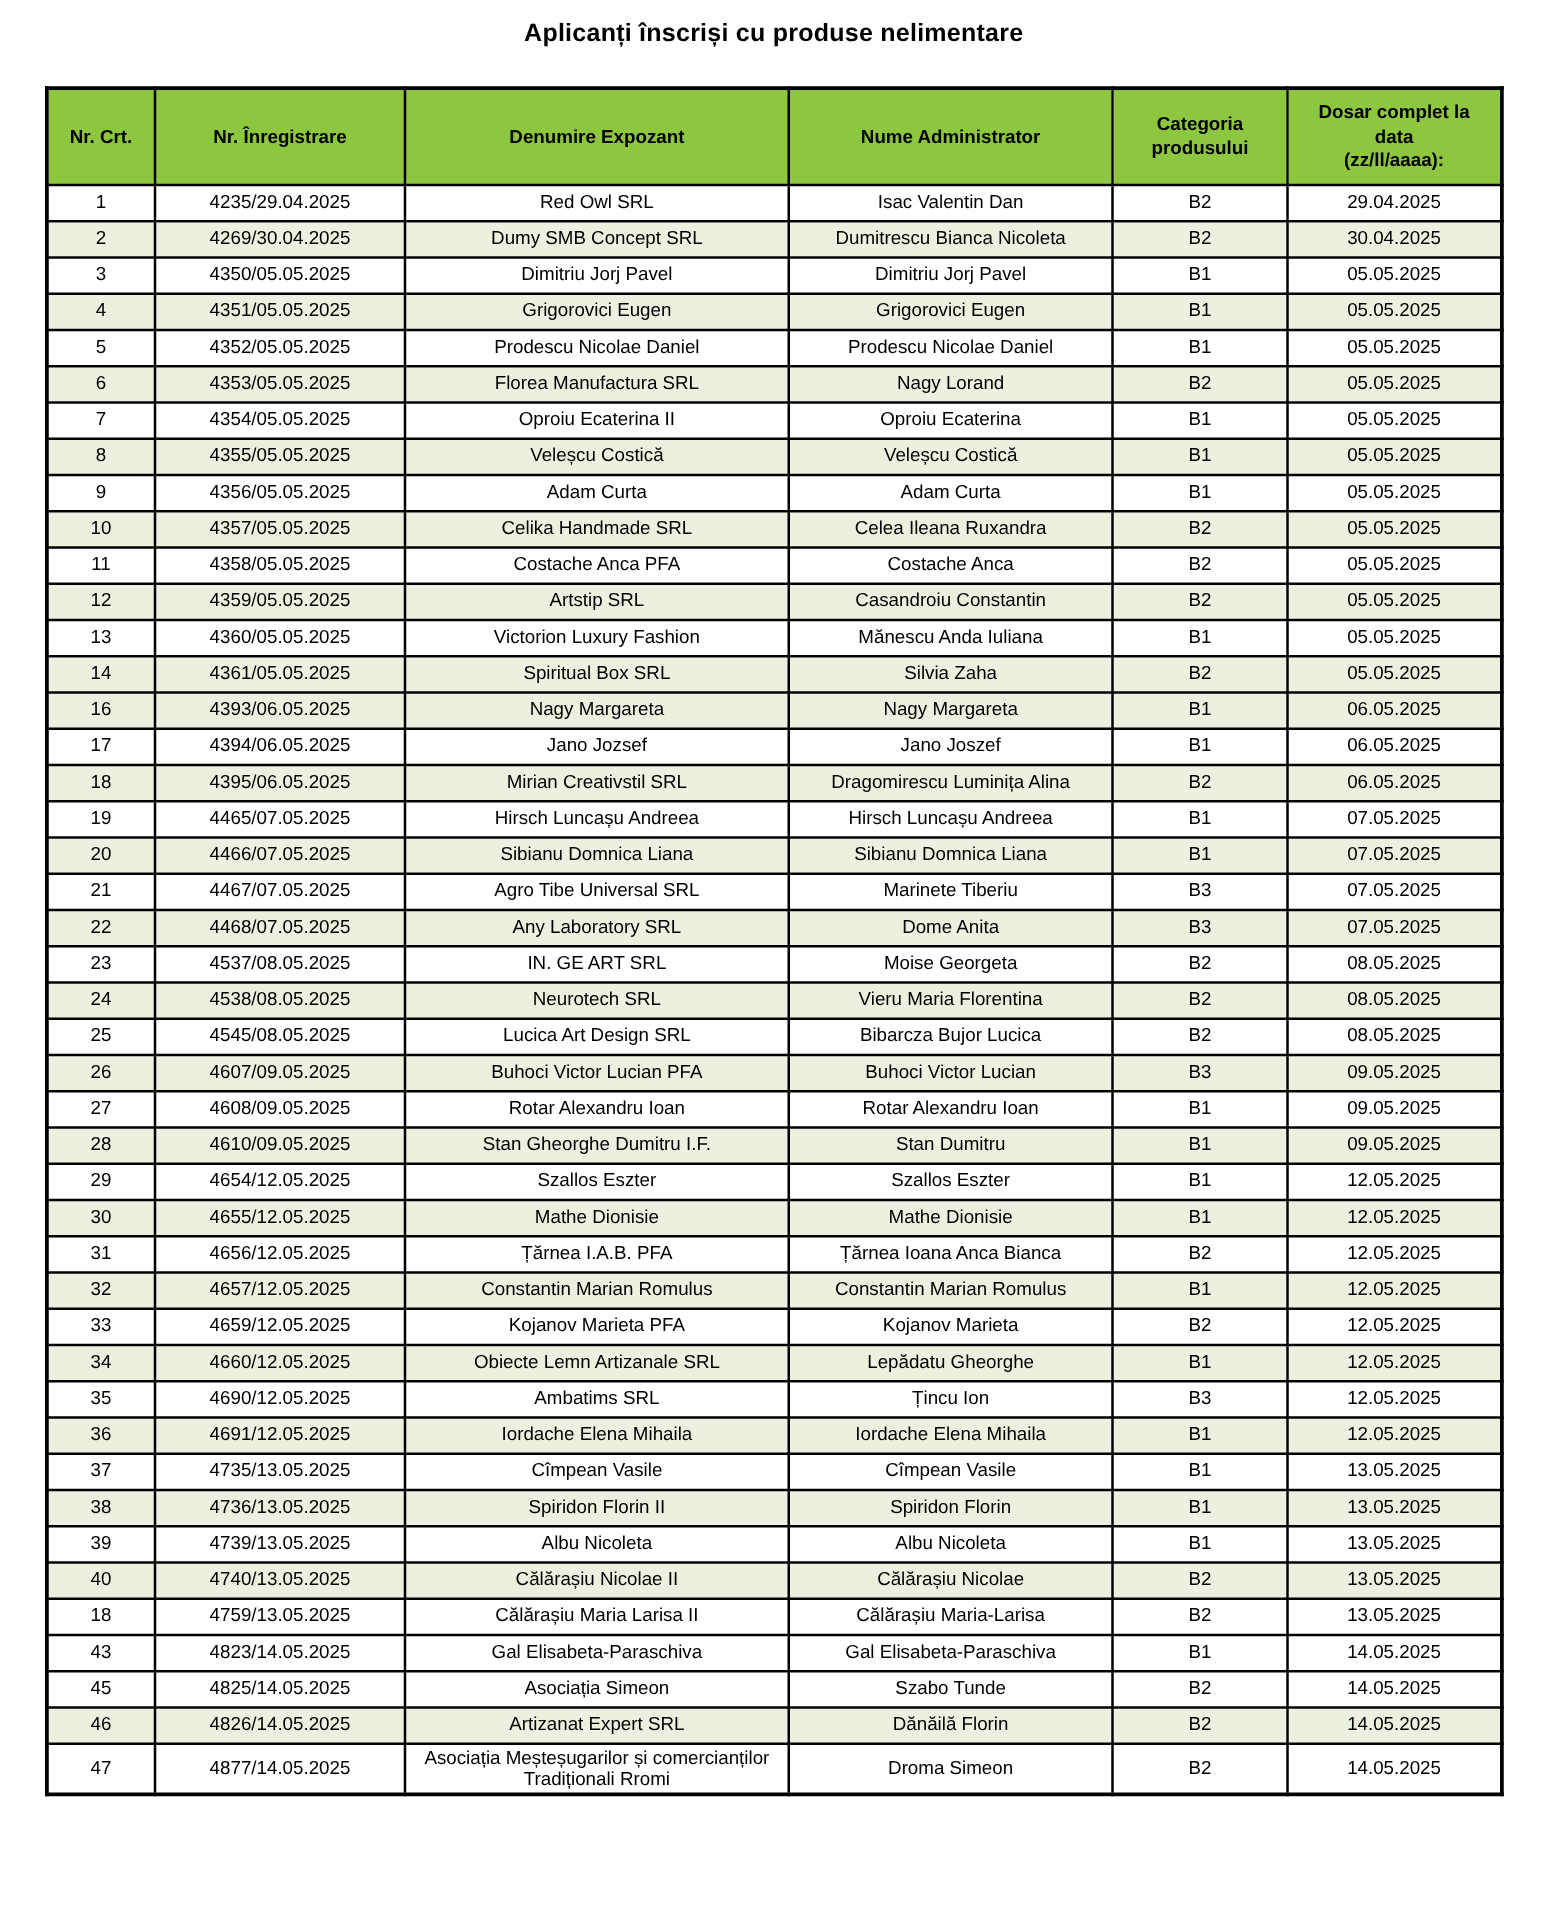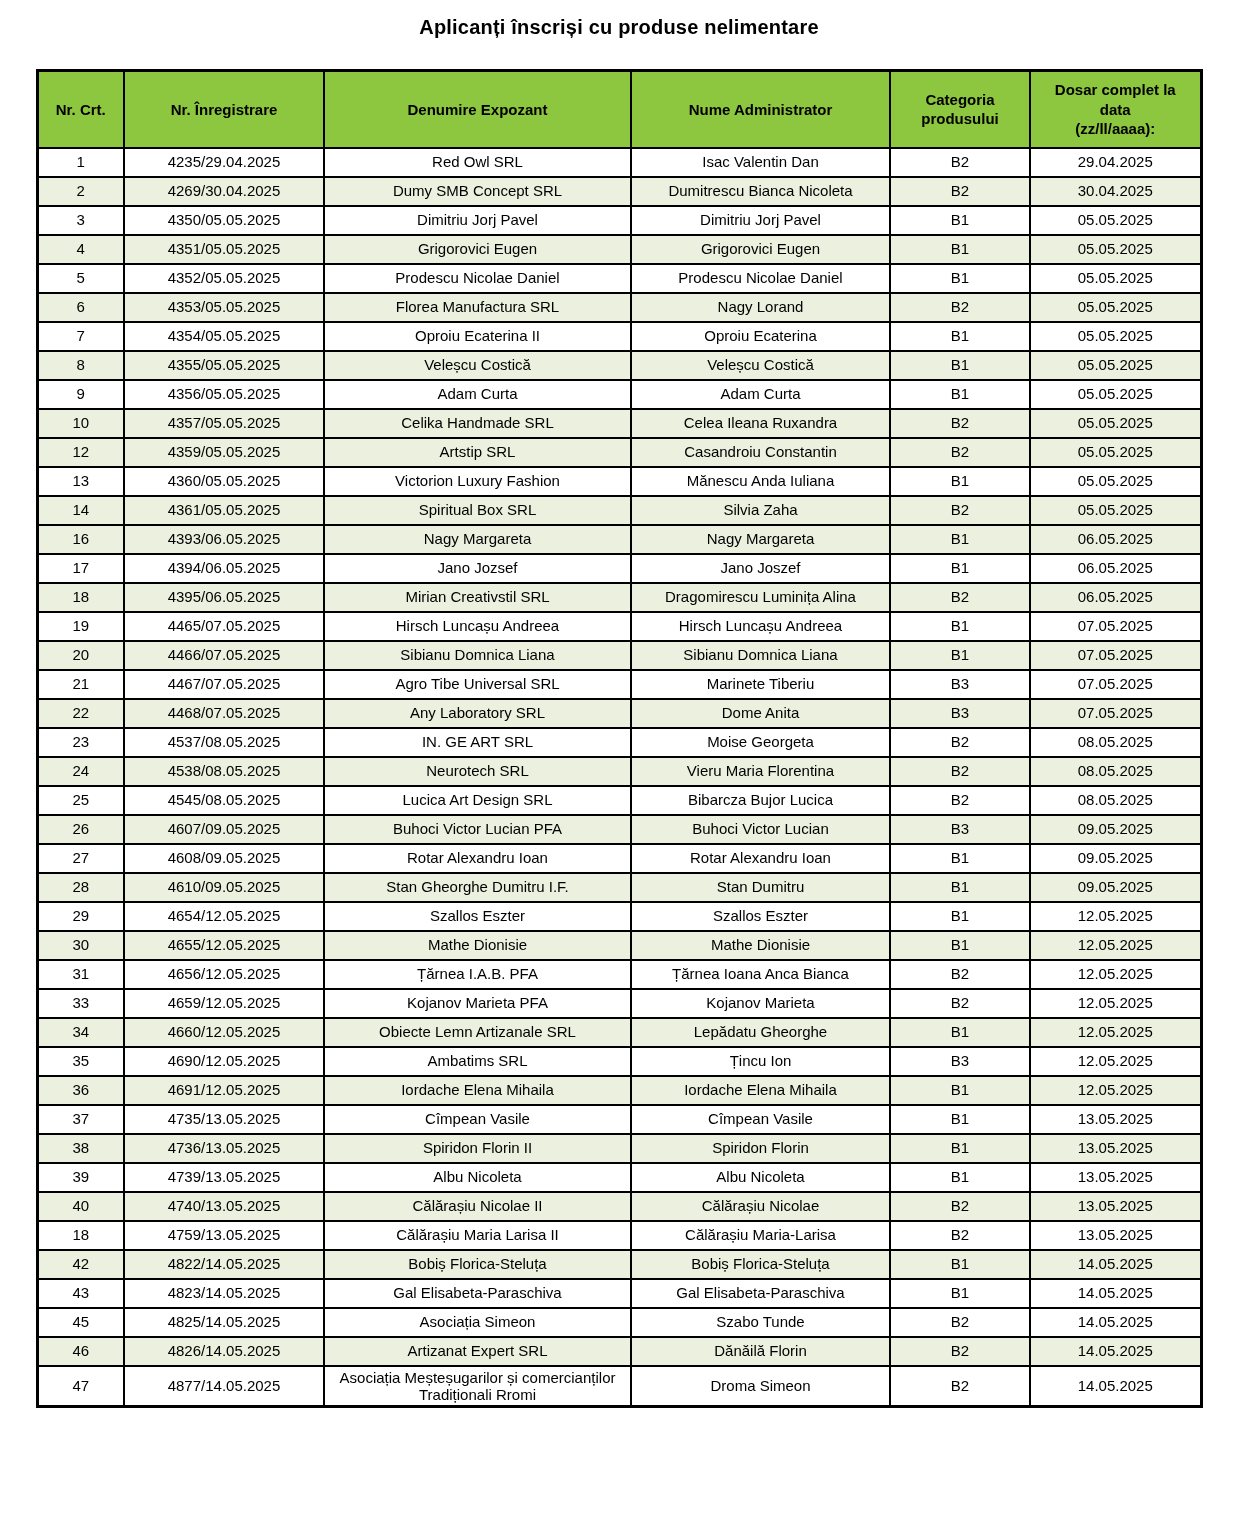--- a/index.html
+++ b/index.html
@@ -168,20 +168,28 @@
         <td>05.05.2025</td>
       </tr>
       <tr class="alt">
         <td>10</td>
         <td>4357/05.05.2025</td>
         <td>Celika Handmade SRL</td>
         <td>Celea Ileana Ruxandra</td>
         <td>B2</td>
         <td>05.05.2025</td>
       </tr>
+      <tr>
+        <td>11</td>
+        <td>4358/05.05.2025</td>
+        <td>Costache Anca PFA</td>
+        <td>Costache Anca</td>
+        <td>B2</td>
+        <td>05.05.2025</td>
+      </tr>
       <tr class="alt">
         <td>12</td>
         <td>4359/05.05.2025</td>
         <td>Artstip SRL</td>
         <td>Casandroiu Constantin</td>
         <td>B2</td>
         <td>05.05.2025</td>
       </tr>
       <tr>
         <td>13</td>
@@ -320,20 +328,28 @@
         <td>12.05.2025</td>
       </tr>
       <tr>
         <td>31</td>
         <td>4656/12.05.2025</td>
         <td>Țărnea I.A.B. PFA</td>
         <td>Țărnea Ioana Anca Bianca</td>
         <td>B2</td>
         <td>12.05.2025</td>
       </tr>
+      <tr class="alt">
+        <td>32</td>
+        <td>4657/12.05.2025</td>
+        <td>Constantin Marian Romulus</td>
+        <td>Constantin Marian Romulus</td>
+        <td>B1</td>
+        <td>12.05.2025</td>
+      </tr>
       <tr>
         <td>33</td>
         <td>4659/12.05.2025</td>
         <td>Kojanov Marieta PFA</td>
         <td>Kojanov Marieta</td>
         <td>B2</td>
         <td>12.05.2025</td>
       </tr>
       <tr class="alt">
         <td>34</td>
@@ -392,28 +408,20 @@
         <td>13.05.2025</td>
       </tr>
       <tr>
         <td>18</td>
         <td>4759/13.05.2025</td>
         <td>Călărașiu Maria Larisa II</td>
         <td>Călărașiu Maria-Larisa</td>
         <td>B2</td>
         <td>13.05.2025</td>
       </tr>
-      <tr class="alt">
-        <td>42</td>
-        <td>4822/14.05.2025</td>
-        <td>Bobiș Florica-Steluța</td>
-        <td>Bobiș Florica-Steluța</td>
-        <td>B1</td>
-        <td>14.05.2025</td>
-      </tr>
       <tr>
         <td>43</td>
         <td>4823/14.05.2025</td>
         <td>Gal Elisabeta-Paraschiva</td>
         <td>Gal Elisabeta-Paraschiva</td>
         <td>B1</td>
         <td>14.05.2025</td>
       </tr>
       <tr>
         <td>45</td>

